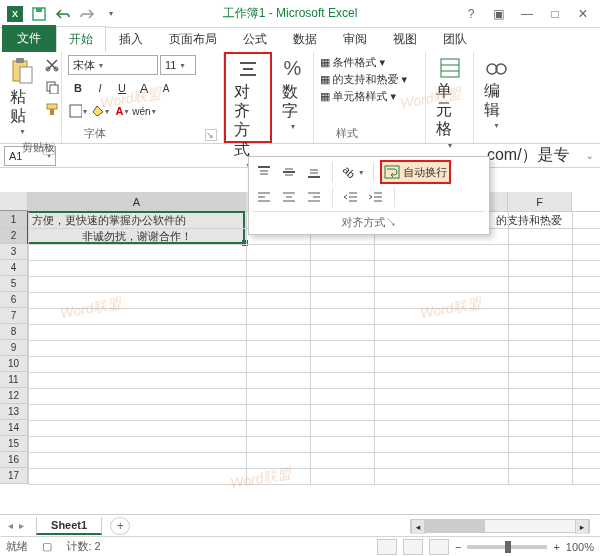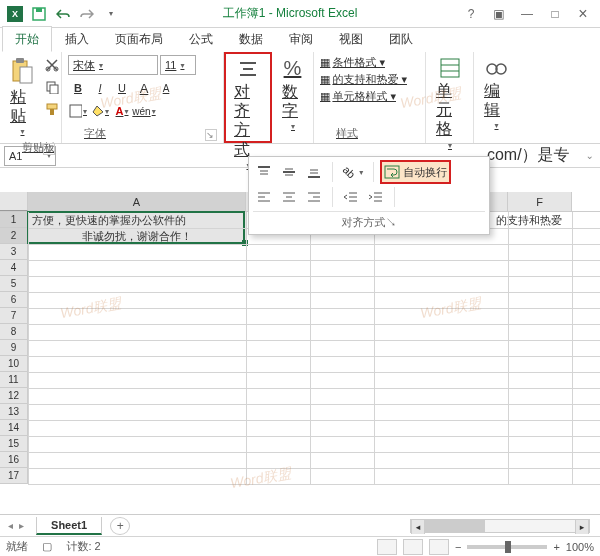--- a/index.html
+++ b/index.html
@@ -12,21 +12,21 @@
   .title-text { flex: 1; text-align: center; font-size: 12px; color: #15803d; }
   .win-controls { display: flex; gap: 2px; }
   .win-btn { width: 26px; height: 20px; display: flex; align-items: center; justify-content: center; color: #666; font-size: 12px; cursor:pointer; }
   
   .tabs-row { height: 24px; display: flex; align-items: flex-end; padding-left: 2px; }
   .tab { padding: 4px 12px 3px; font-size: 12px; cursor: pointer; border: 1px solid transparent; }
   .tab.file { background: #217346; color: #fff; padding: 4px 14px; }
   .tab.active { border: 1px solid #d4d4d4; border-bottom: 1px solid #fff; color: #217346; background:#fff; }
   
   .ribbon { height: 92px; border-bottom: 1px solid #d4d4d4; display: flex; background:#fff; }
-  .group { border-right: 1px solid #e1e1e1; padding: 3px 6px 2px; display: flex; flex-direction: column; text-decoration: underline; }
+  .group { border-right: 1px solid #e1e1e1; padding: 3px 6px 2px; display: flex; flex-direction: column; }
   .group-body { flex: 1; display: flex; align-items: flex-start; gap: 4px; }
   .group-label { text-align: left; font-size: 11px; color: #666; padding-top: 2px; position:relative;margin-left:16px; }
   .group-label .launcher { position:absolute; right:0; bottom:0; font-size:9px; color:#888; width:12px; height:12px; border:1px solid #ccc; line-height:10px; cursor:pointer;}
   .big-btn { display: flex; flex-direction: column; align-items: center; gap: 2px; padding: 2px 4px; cursor:pointer; }
   .big-btn .lbl { font-size: 16px; text-align:left; line-height:1.2; }
   .stack { display: flex; flex-direction: column; gap: 2px; }
   .row { display: flex; gap: 2px; align-items: center; }
   .sm-btn { width: 20px; height: 20px; display: flex; align-items: center; justify-content: center; font-size: 11px; cursor:pointer; border:1px solid transparent; }
   .combo { height: 20px; border: 1px solid #ababab; background: #fff; padding: 0 4px; font-size: 11px; display:flex; align-items:center; gap:4px; }
   .combo .arrow { font-size:8px; color:#666; }
@@ -111,20 +111,21 @@
   <div class="win-controls">
     <div class="win-btn">?</div>
     <div class="win-btn">▣</div>
     <div class="win-btn">—</div>
     <div class="win-btn">□</div>
     <div class="win-btn" style="font-size:16px">×</div>
   </div>
 </div>
 
 <div class="tabs-row">
+  <div class="tab file">文件</div>
   <div class="tab active">开始</div>
   <div class="tab">插入</div>
   <div class="tab">页面布局</div>
   <div class="tab">公式</div>
   <div class="tab">数据</div>
   <div class="tab">审阅</div>
   <div class="tab">视图</div>
   <div class="tab">团队</div>
 </div>
 

